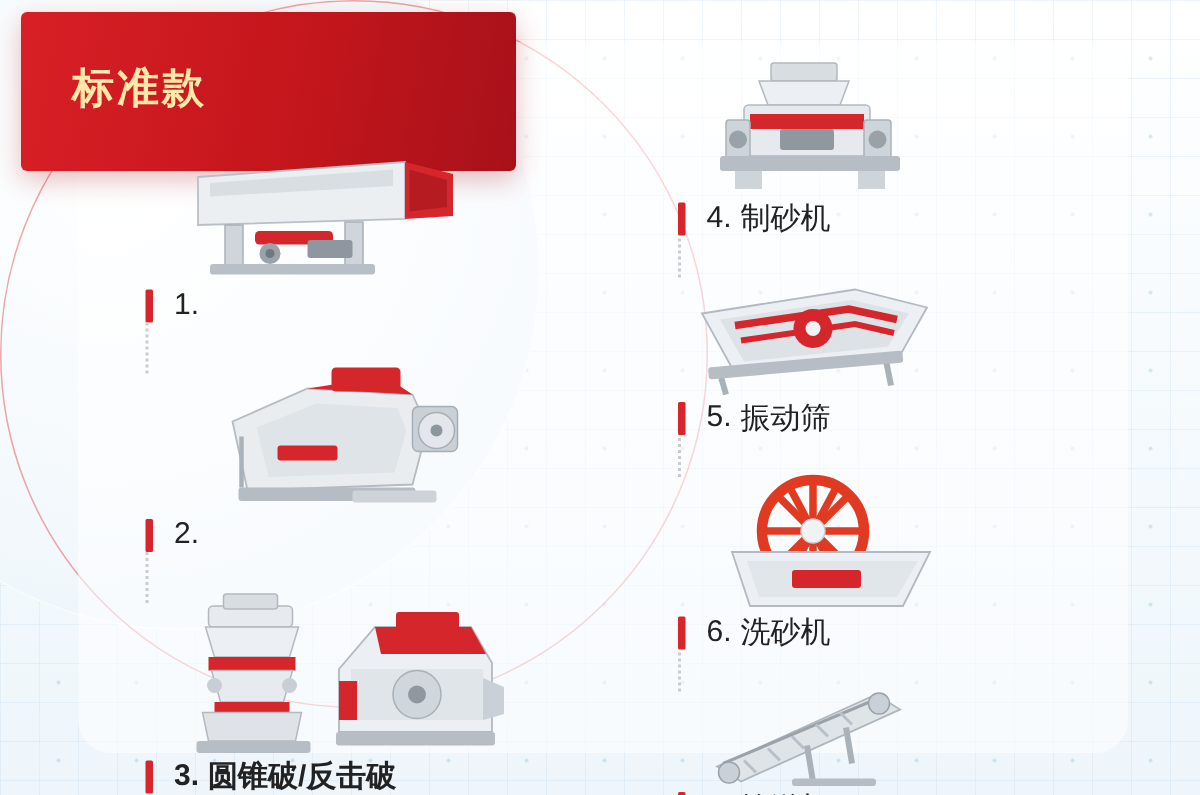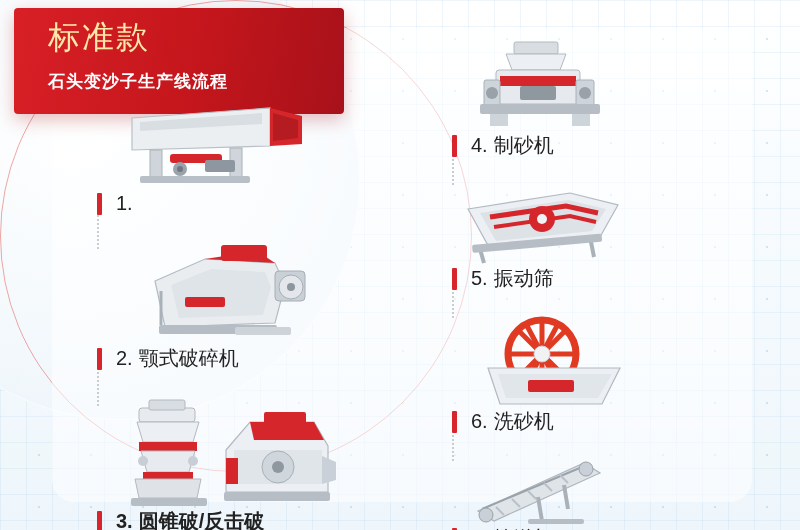--- a/index.html
+++ b/index.html
@@ -53,22 +53,22 @@
   #banner{
     position:absolute;left:14px;top:8px;width:330px;height:106px;
     background:linear-gradient(100deg,#d81f26 0%,#c4161c 55%,#a8111a 100%);
     border-radius:4px 4px 4px 4px;
     box-shadow:0 6px 18px rgba(170,20,25,.28);
   }
   #banner:after{
     content:"";position:absolute;right:-1px;top:0;width:0;height:0;
   }
   #bannerTitle{
-    position:absolute;left:34px;top:8px;
-    color:#ffe9a8;font-size:32px;font-weight:normal;letter-spacing:2px;
+    position:absolute;left:34px;top:32px;
+    color:#ffe9a8;font-size:28px;font-weight:bold;letter-spacing:2px;
   }
   #bannerSub{
     position:absolute;left:34px;top:62px;
     color:#ffffff;font-size:17px;font-weight:bold;letter-spacing:1px;
   }
   
   .col{position:absolute;top:100px;width:330px;}
   #colLeft{left:95px;}
   #colRight{left:450px;}
 
@@ -96,21 +96,20 @@
 
 <div id="page">
   <div id="grid"></div>
   <div id="gridDots"></div>
   <div class="softcircle" id="circleBig"></div>
   <div id="circleArc"></div>
   <div id="panel"></div>
 
   <div id="banner">
     <div id="bannerTitle">标准款</div>
-    <div id="bannerSub">石头变沙子生产线流程</div>
   </div>
 
   <div class="col" id="colLeft">
 
     <div class="step" style="margin-bottom:6px;">
       <div class="step-img" style="height:92px;">
         <svg width="200" height="92" viewBox="0 0 200 92" style="position:absolute;left:15px;top:0;">
           <g>
             <path d="M22 18 L160 8 L160 46 L22 50 Z" fill="#eceff2" stroke="#b9bfc6" stroke-width="1.2"></path>
             <path d="M30 22 L152 13 L152 24 L30 31 Z" fill="#d9dee3"></path>
@@ -147,21 +146,20 @@
             <rect x="34" y="84" width="118" height="9" rx="2" fill="#b5bcc3"></rect>
             <rect x="60" y="56" width="40" height="10" rx="2" fill="#d5262c"></rect>
             <path d="M36 50 L36 84" stroke="#aab2b9" stroke-width="3"></path>
             <rect x="110" y="86" width="56" height="8" rx="2" fill="#cdd3d9"></rect>
           </g>
         </svg>
       </div>
       <div class="step-label light">
         <span class="bar"></span>
         <span class="txt">2.</span>
-        <span class="txt">颚式破碎机</span>
       </div>
       <div class="dotline" style="top:100%;"></div>
     </div>
 
     <div class="step" style="margin-top:26px;">
       <div class="step-img" style="height:110px;">
 
         <svg width="110" height="110" viewBox="0 0 110 110" style="position:absolute;left:18px;top:0;">
           <g>
             <rect x="26" y="10" width="56" height="14" rx="3" fill="#e7eaee" stroke="#b2b9c0"></rect>

